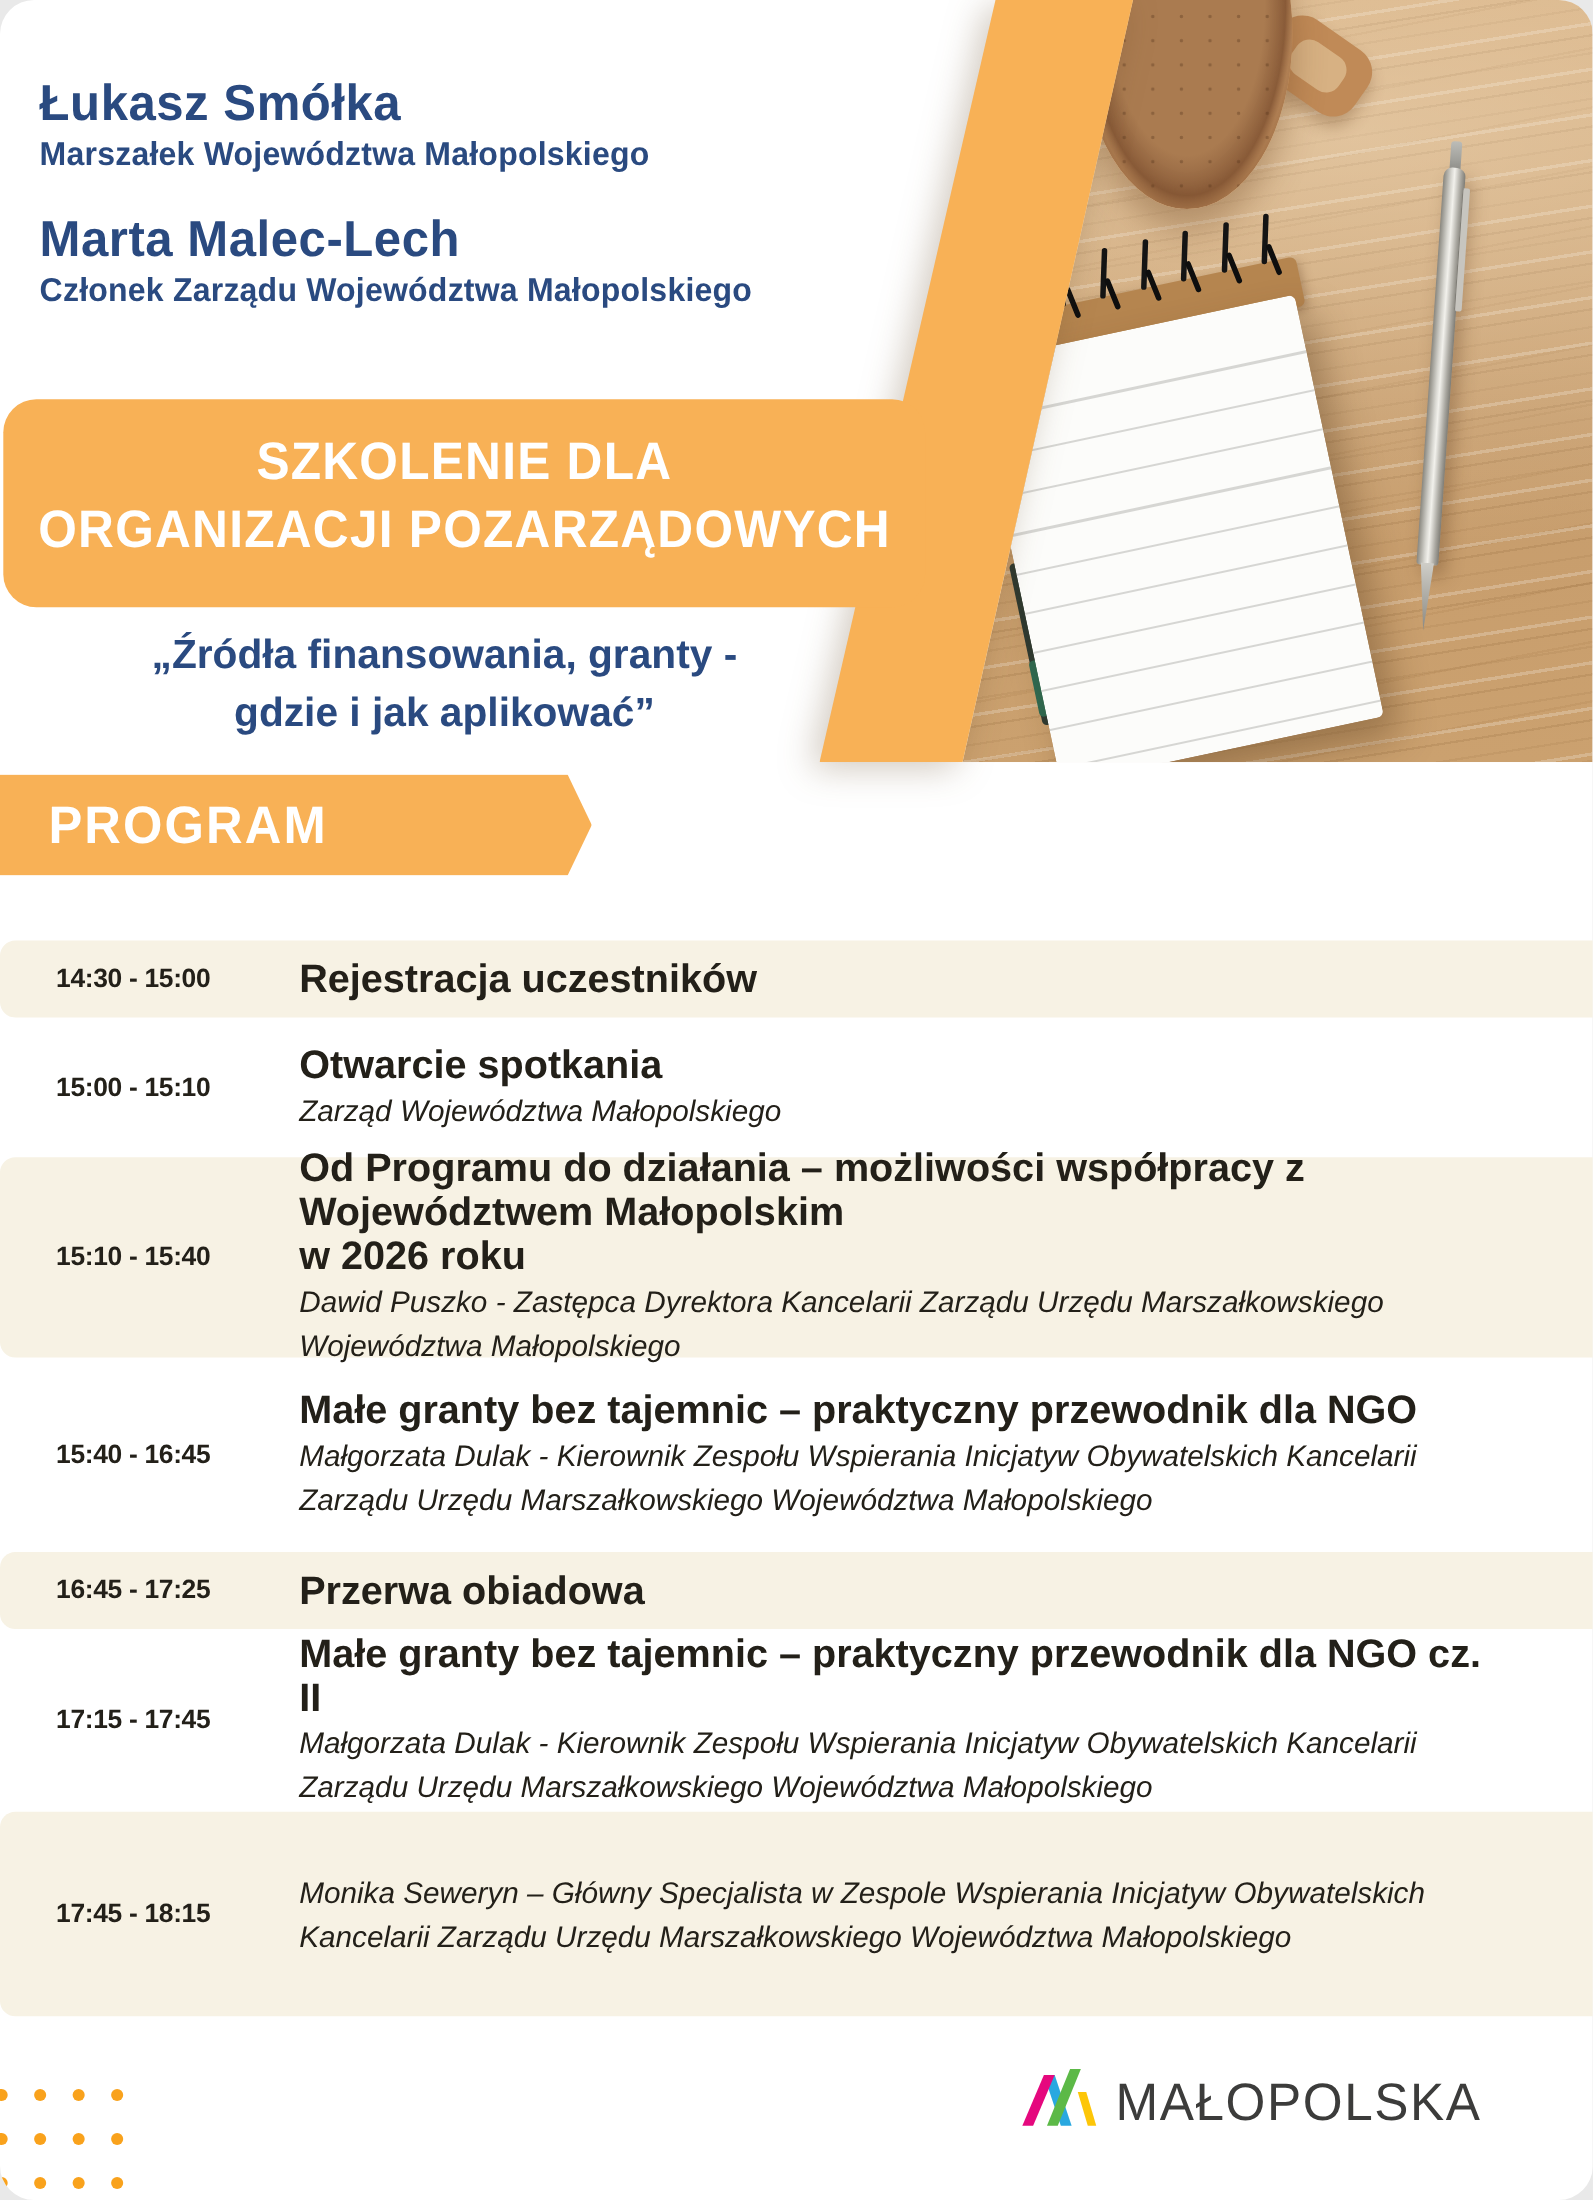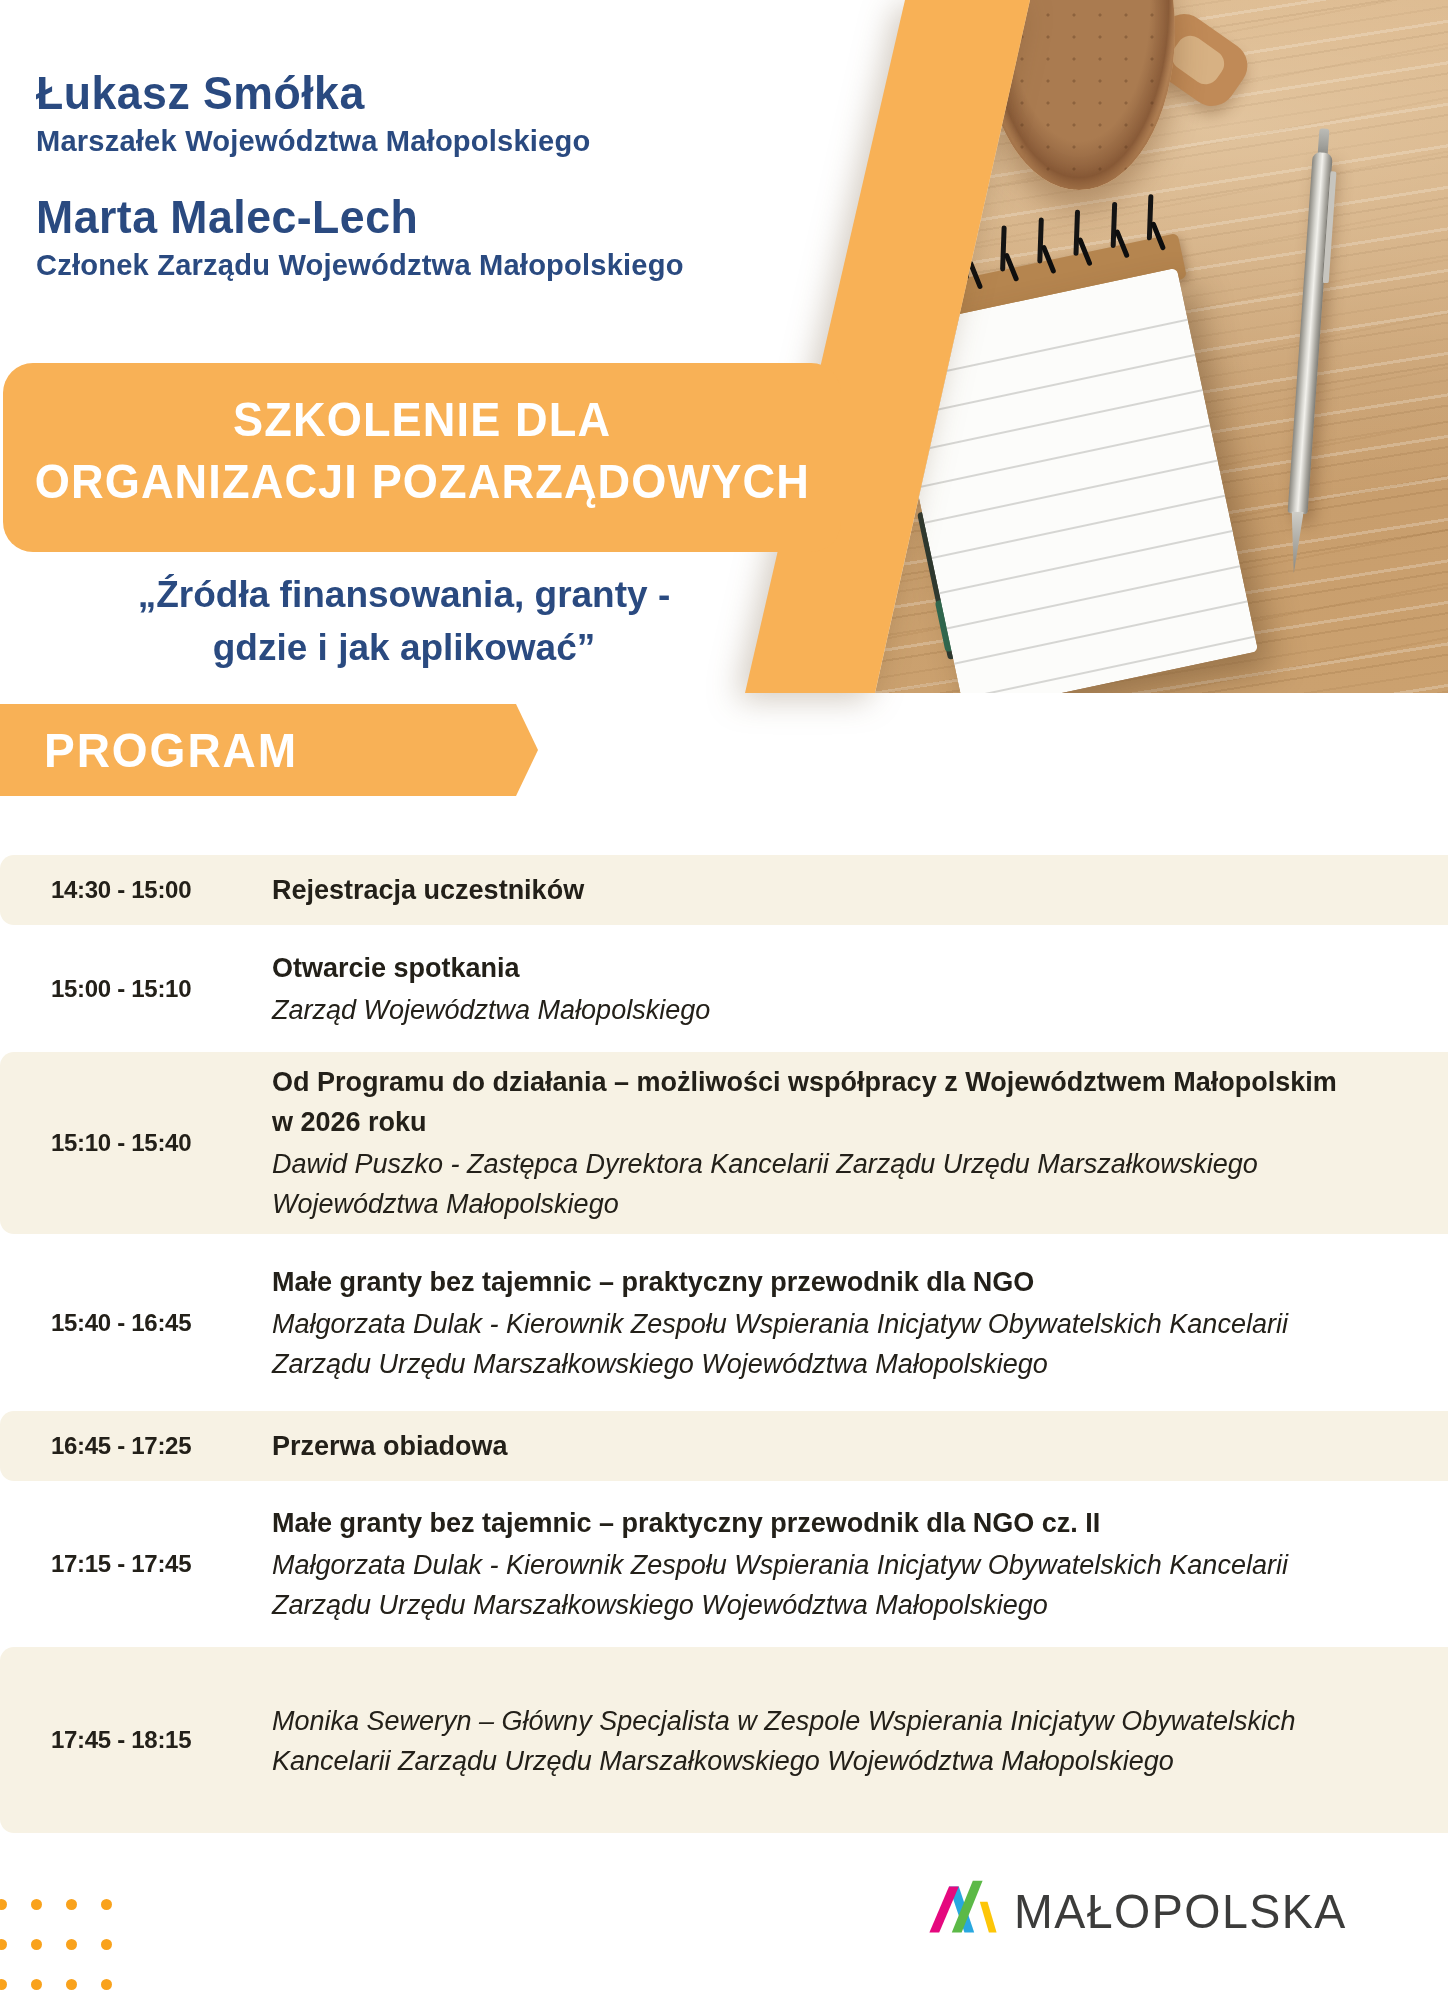--- a/index.html
+++ b/index.html
@@ -6,21 +6,21 @@
     --orange:#F8B156;
     --navy:#2A4A80;
     --ink:#232019;
     --shade:#F7F2E4;
     --dot:#F9A21C;
   }
   html,body{margin:0;padding:0;background:#e9e9e9;}
   body{font-family:"Liberation Sans","DejaVu Sans",sans-serif;}
   .page{
     position:relative;width:1448px;height:2000px;margin:0 auto;
-    background:#ffffff;overflow:hidden;
+    background:#ffffff;overflow:hidden;border-radius:31px;
   }
   
   .speaker-name{
     position:absolute;left:36px;color:var(--navy);font-weight:bold;
     font-size:46px;letter-spacing:.5px;transform:scaleX(.97);transform-origin:left center;
   }
   .speaker-role{
     position:absolute;left:36px;color:var(--navy);font-weight:bold;
     font-size:30px;letter-spacing:.2px;transform:scaleX(.97);transform-origin:left center;
   }
@@ -116,21 +116,21 @@
     display:flex;align-items:center;padding-left:44px;box-sizing:border-box;
   }
   .program .label{color:#fff;font-weight:bold;font-size:48px;letter-spacing:2px;transform:scaleX(.96);transform-origin:left center;}
 
   
   .schedule{position:absolute;left:0;top:855px;width:1448px;}
   .row{display:flex;align-items:center;padding-left:51px;box-sizing:border-box;width:1448px;color:var(--ink);}
   .row.shaded{background:var(--shade);border-radius:14px;width:1462px;}
   .row .time{flex:none;width:221px;font-weight:bold;font-size:24px;letter-spacing:-.3px;}
   .row .cell{flex:1;padding-right:80px;}
-  .row .title{font-weight:bold;font-size:27px;line-height:40px;white-space:pre-line;}
+  .row .title{font-weight:bold;font-size:36px;line-height:40px;white-space:pre-line;}
   .row .speaker{font-style:italic;font-size:27px;line-height:40px;white-space:pre-line;margin-top:2px;}
   .row .speaker:empty{display:none;}
 
   
   .dots{position:absolute;left:-4px;top:1899px;display:grid;grid-template-columns:repeat(4,11px);
     grid-column-gap:24px;grid-row-gap:29px;}
   .dot{width:11px;height:11px;border-radius:50%;background:var(--dot);}
   .logo{position:absolute;left:928px;top:1874px;display:flex;align-items:flex-end;gap:16px;}
   .logo-text{color:#3C3C3B;font-size:48px;letter-spacing:1.5px;transform:scaleX(.97);
     transform-origin:left bottom;line-height:1;padding-bottom:2px;white-space:nowrap;}

